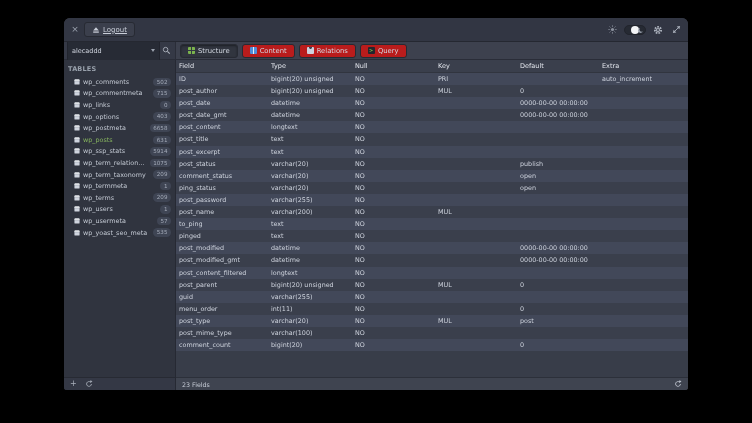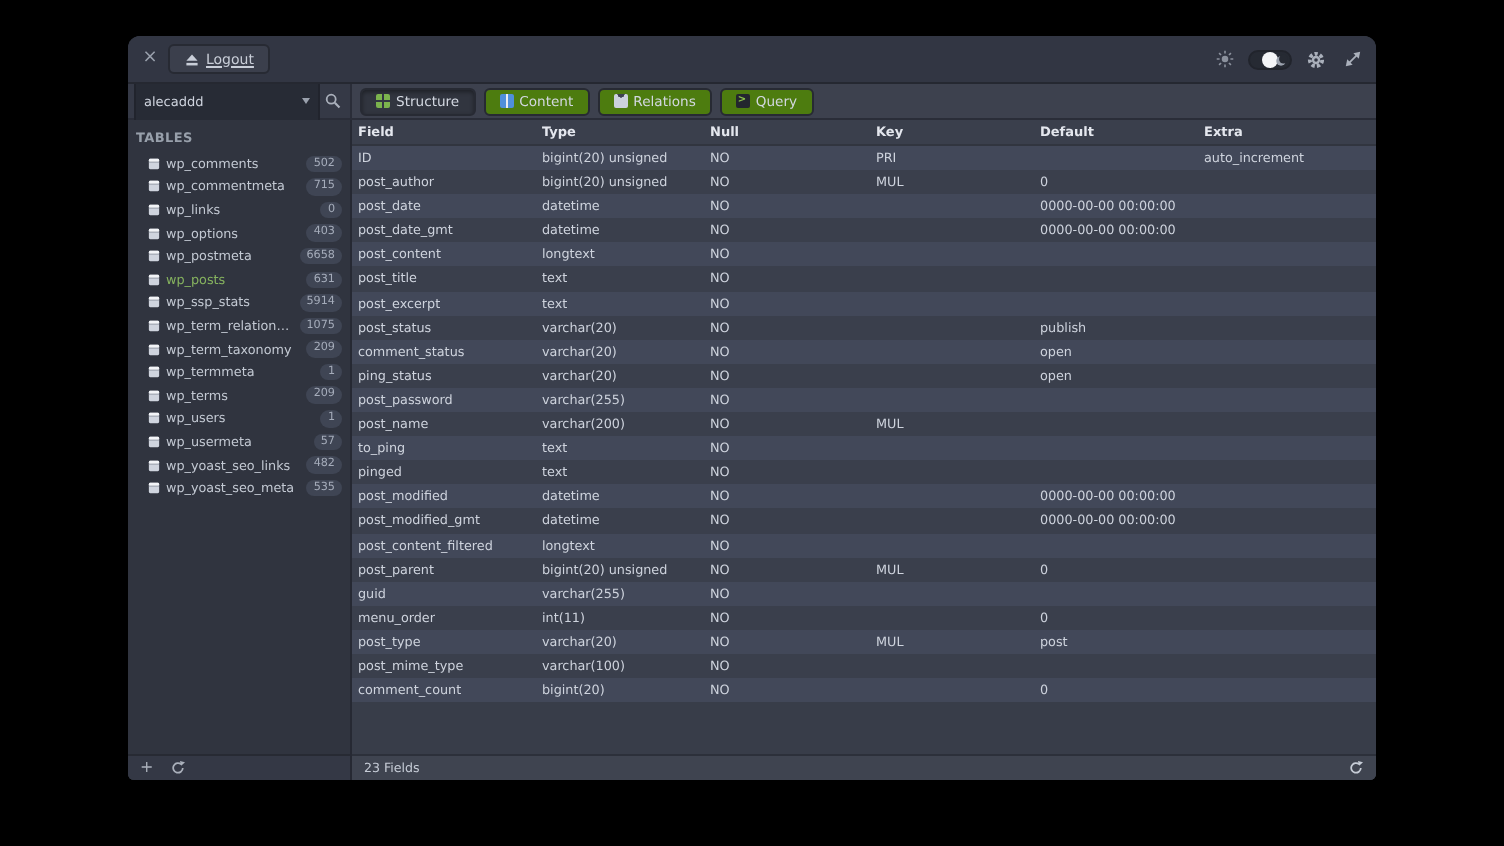--- a/index.html
+++ b/index.html
@@ -34,21 +34,21 @@
     display:flex; }
   .toolbar-left { width:112px; flex:0 0 112px; display:flex; align-items:center; padding:0 3px;
     border-right:1px solid #2a2d38; background:#353946; }
   .combobox { flex:1; height:31px; background:#272b35; border:1px solid #21242d; border-radius:2px;
     display:flex; align-items:center; padding:0 4px; color:#cfd4de; font-size:6.5px; }
   .caret { margin-left:auto; width:0; height:0; border-left:2.5px solid transparent;
     border-right:2.5px solid transparent; border-top:3px solid #9aa1ad; }
   .search-btn { width:12px; height:13px; display:flex; align-items:center; justify-content:center; }
   .tabs { display:flex; align-items:center; gap:4px; padding:0 4px; }
   .tab { display:flex; align-items:center; gap:3px; height:14px; padding:0 7px;
-    background:#4d7c0f; border:1px solid #272a33; border-radius:3px; color:#d3d8e1; font-size:6.8px; }
+    background:#b91c1c; border:1px solid #272a33; border-radius:3px; color:#d3d8e1; font-size:6.8px; }
   .tab.selected { background:#31353f; box-shadow:inset 0 1px 2px rgba(0,0,0,.4); }
   .tab-icon { position:relative; width:7px; height:7px; border-radius:1px; flex:0 0 7px; }
   .tab-icon[data-icon="structure-icon"] { background:var(--tab-structure,#7bb34d); }
   .tab-icon[data-icon="structure-icon"]::after { content:""; position:absolute; inset:0;
     background:linear-gradient(to right,transparent 42%,#323642 42%,#323642 58%,transparent 58%),
                linear-gradient(to bottom,transparent 42%,#323642 42%,#323642 58%,transparent 58%); }
   .tab-icon[data-icon="content-icon"] { background:var(--tab-content,#4f8fdb); }
   .tab-icon[data-icon="content-icon"]::after { content:""; position:absolute; inset:0;
     background:linear-gradient(to right,transparent 40%,#e9ecf2 40%,#e9ecf2 60%,transparent 60%); }
   .tab-icon[data-icon="relations-icon"] { background:var(--tab-relations,#ccd1dd);
@@ -71,21 +71,21 @@
   .sb-badge { margin-left:auto; background:#3f4554; color:#a5acba; border-radius:5px;
     font-size:5.6px; line-height:8.5px; height:8.5px; padding:0 3.5px; flex:0 0 auto; }
   .sb-footer { flex:0 0 13px; background:#343845; border-top:1px solid #272a33;
     display:flex; align-items:center; gap:8px; padding:0 6px; }
   .plus-btn { color:#aab0bb; font-size:8px; line-height:8px; }
 
   .content { flex:1; display:flex; flex-direction:column; min-width:0; background:#383d49; }
   .grid-head, .grid-row { display:grid;
     grid-template-columns:92px 84px 83px 82px 82px 1fr; }
   .grid-head { flex:0 0 13px; background:#3a3f4c; border-bottom:1px solid #31353f; }
-  .grid-head .cell { font-weight:bold; color:#e4e7ee; font-size:6.5px; line-height:12px; padding-left:3px;
+  .grid-head .cell { font-weight:normal; color:#e4e7ee; font-size:6.5px; line-height:12px; padding-left:3px;
     white-space:nowrap; overflow:hidden; }
   .grid-row { height:12.1px; }
   .grid-row:nth-child(odd) { background:#424859; }
   .grid-row:nth-child(even) { background:#3a3f4c; }
   .grid-row .cell { color:#ced3dd; font-size:6.4px; line-height:12.1px; padding-left:3px;
     white-space:nowrap; overflow:hidden; }
   .grid-filler { flex:1; background:#383d49; }
   .statusbar { flex:0 0 13px; background:#3f4450; border-top:1px solid #2c303a;
     display:flex; align-items:center; padding:0 6px; color:#c6ccd6; font-size:6.3px; }
   .statusbar .spacer { flex:1; }
@@ -336,31 +336,20 @@
               <span class="sb-badge">57</span>
             </div>
             <div class="sb-item">
               <span>
                 <svg width="6" height="6" viewBox="0 0 7 7">
                   <rect x="0.5" y="0.5" width="6" height="6" rx="0.8" fill="#cfd4de"></rect>
                   <rect x="0.5" y="0.5" width="6" height="1.8" rx="0.8" fill="#f2f4f7"></rect>
                   <line x1="0.5" y1="2.4" x2="6.5" y2="2.4" stroke="#8b919d" stroke-width="0.5"></line>
                 </svg>
               </span>
-              <span class="name">wp_yoast_seo_links</span>
-              <span class="sb-badge">482</span>
-            </div>
-            <div class="sb-item">
-              <span>
-                <svg width="6" height="6" viewBox="0 0 7 7">
-                  <rect x="0.5" y="0.5" width="6" height="6" rx="0.8" fill="#cfd4de"></rect>
-                  <rect x="0.5" y="0.5" width="6" height="1.8" rx="0.8" fill="#f2f4f7"></rect>
-                  <line x1="0.5" y1="2.4" x2="6.5" y2="2.4" stroke="#8b919d" stroke-width="0.5"></line>
-                </svg>
-              </span>
               <span class="name">wp_yoast_seo_meta</span>
               <span class="sb-badge">535</span>
             </div>
           </div>
         <div class="sb-footer">
           <span class="plus-btn">+</span>
           <span>
             <svg width="8" height="8" viewBox="0 0 10 10">
               <path d="M8 5 a3 3 0 1 1 -1 -2.3" fill="none" stroke="#aab0bb" stroke-width="1.1"></path>
               <polygon points="6.2,0.6 9.4,1.4 7,3.6" fill="#aab0bb"></polygon>

